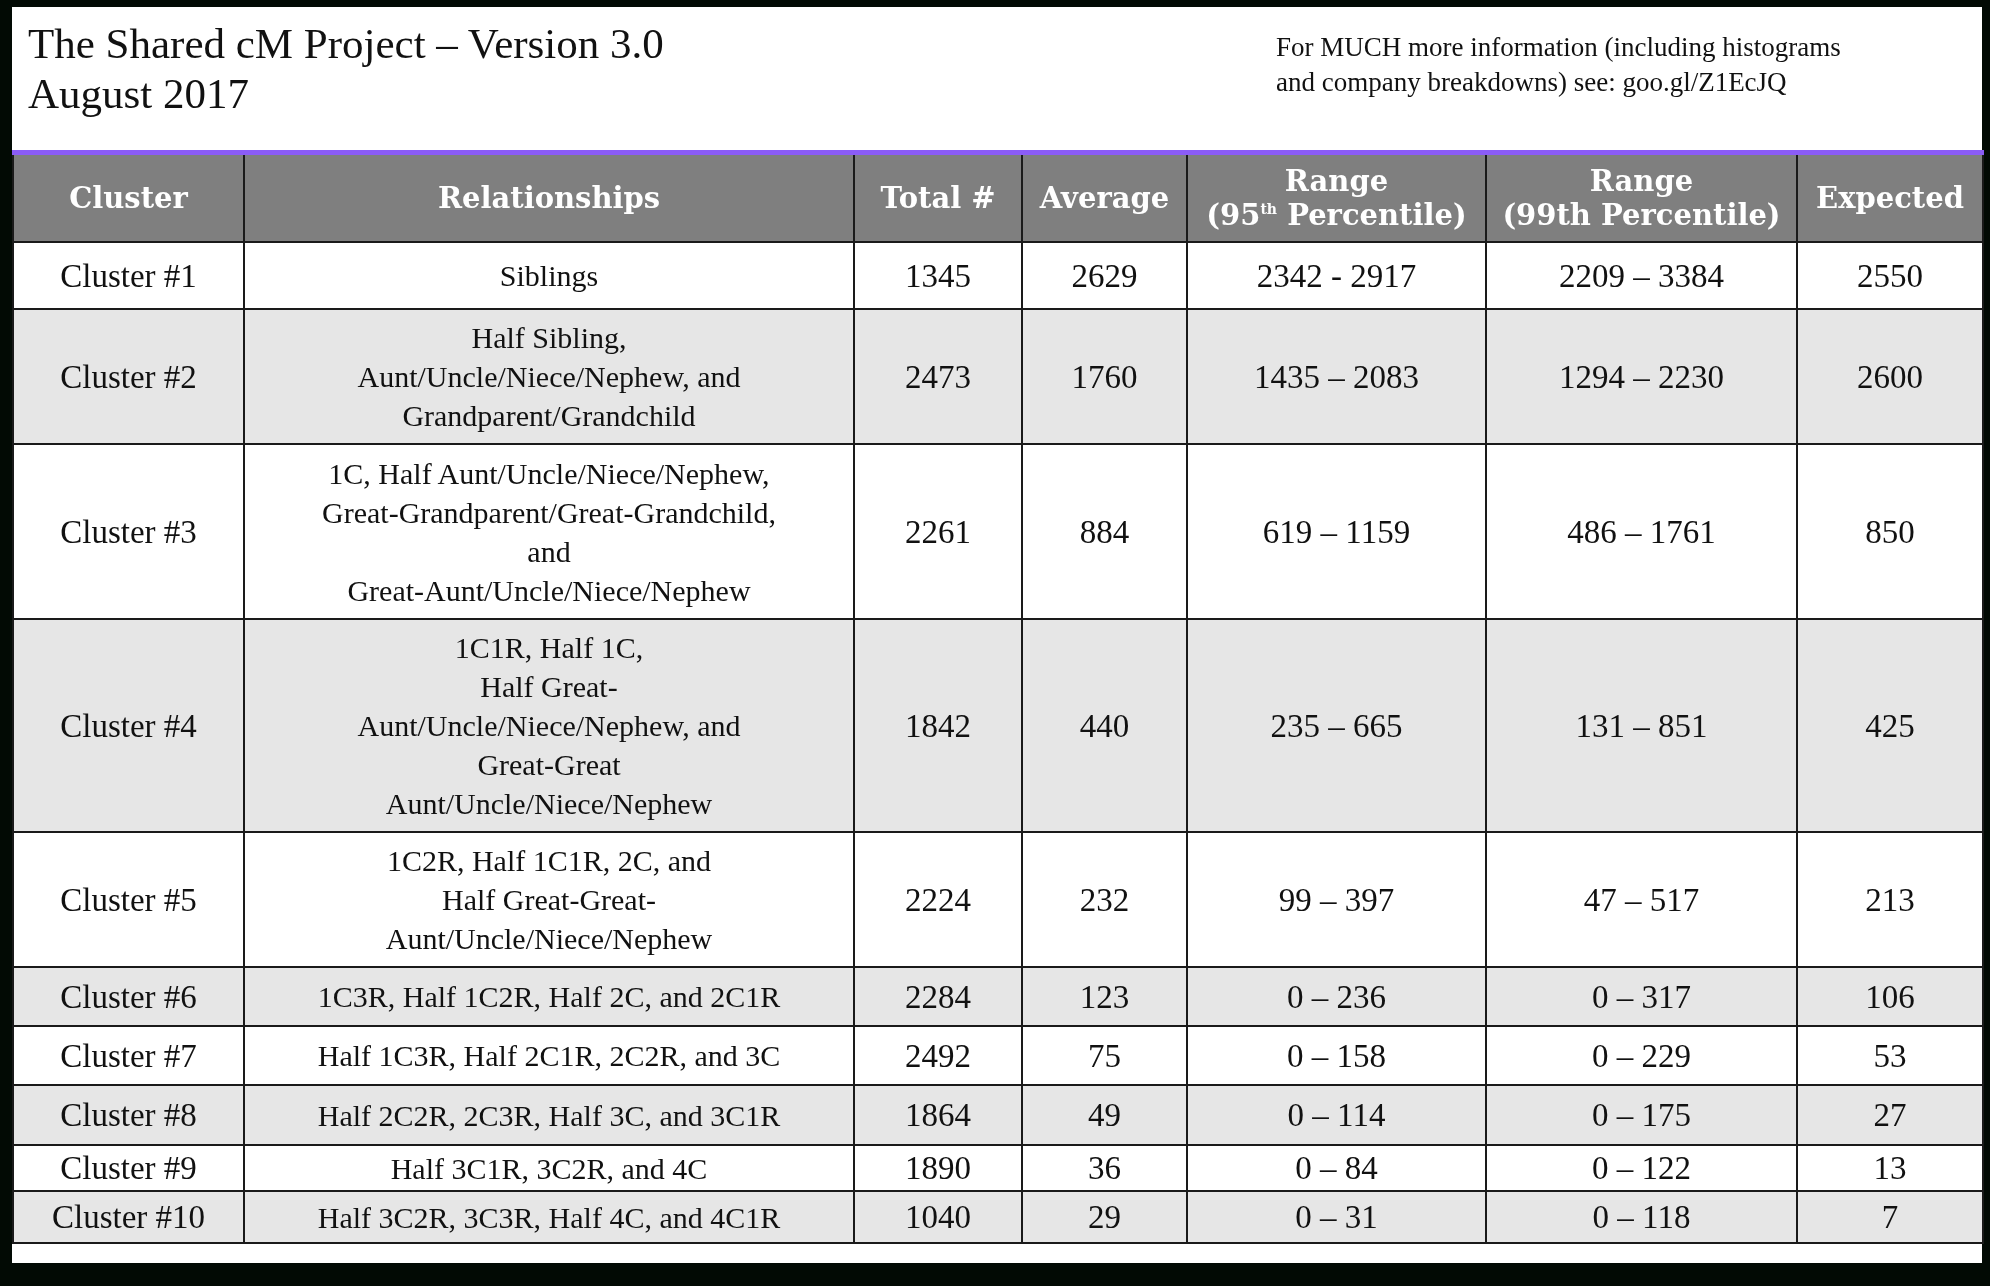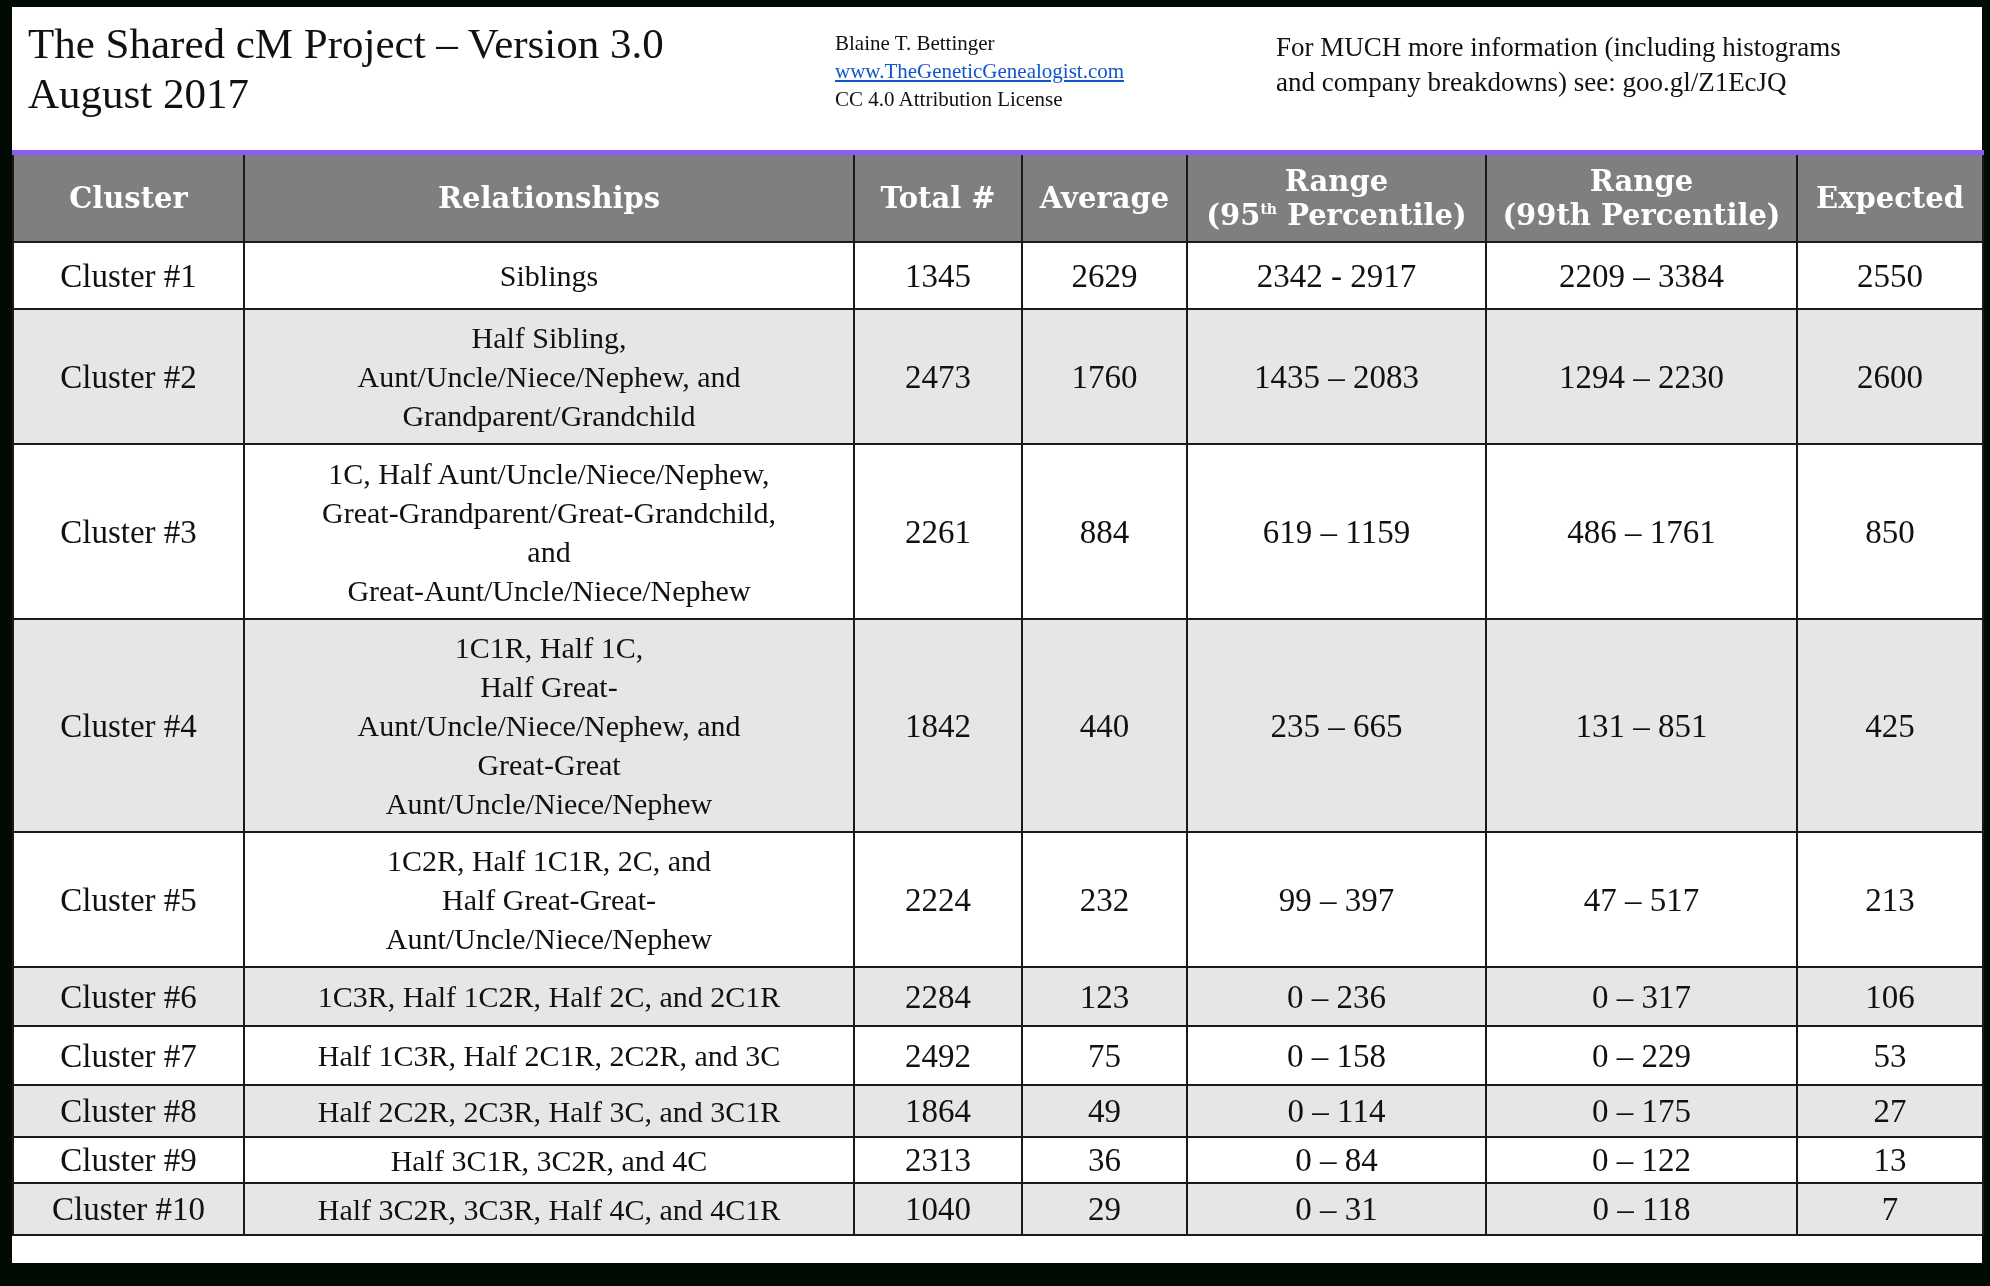--- a/index.html
+++ b/index.html
@@ -42,25 +42,20 @@
   tr.alt td { background:#e6e6e6; }
 </style>
 </head>
 <body>
 
 <div class="sheet">
   <div class="hdr">
     <div class="title">
       <div>The Shared cM Project – Version 3.0</div>
       <div>August 2017</div>
-    </div>
-    <div class="author">
-      <div>Blaine T. Bettinger</div>
-      <div><a>www.TheGeneticGenealogist.com</a></div>
-      <div>CC 4.0 Attribution License</div>
     </div>
     <div class="more">
       <div>For MUCH more information (including histograms</div>
       <div>and company breakdowns) see: goo.gl/Z1EcJQ</div>
     </div>
   </div>
 
   <table>
     <colgroup>
       <col style="width:231px">
@@ -170,37 +165,37 @@
           <td>Cluster #7</td>
           <td class="rel">
             <div>Half 1C3R, Half 2C1R, 2C2R, and 3C</div>
           </td>
           <td>2492</td>
           <td>75</td>
           <td>0 – 158</td>
           <td>0 – 229</td>
           <td>53</td>
         </tr>
-        <tr class="alt" style="height: 52px; margin-left: 44px;">
+        <tr class="alt" style="height: 60px; margin-left: 44px;">
           <td>Cluster #8</td>
           <td class="rel">
             <div>Half 2C2R, 2C3R, Half 3C, and 3C1R</div>
           </td>
           <td>1864</td>
           <td>49</td>
           <td>0 – 114</td>
           <td>0 – 175</td>
           <td>27</td>
         </tr>
         <tr style="height: 46px;">
           <td>Cluster #9</td>
           <td class="rel">
             <div>Half 3C1R, 3C2R, and 4C</div>
           </td>
-          <td>2313</td>
+          <td>1890</td>
           <td>36</td>
           <td>0 – 84</td>
           <td>0 – 122</td>
           <td>13</td>
         </tr>
         <tr class="alt" style="height: 52px;">
           <td>Cluster #10</td>
           <td class="rel">
             <div>Half 3C2R, 3C3R, Half 4C, and 4C1R</div>
           </td>

